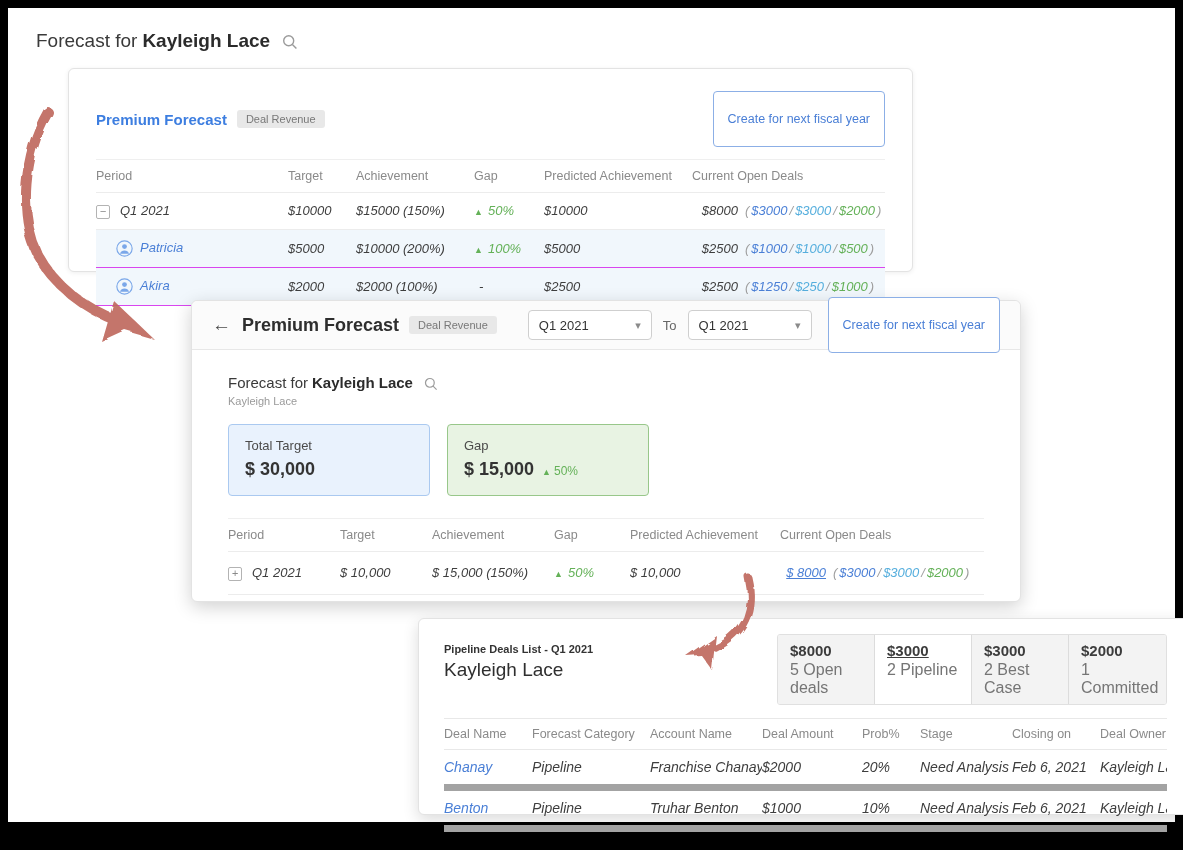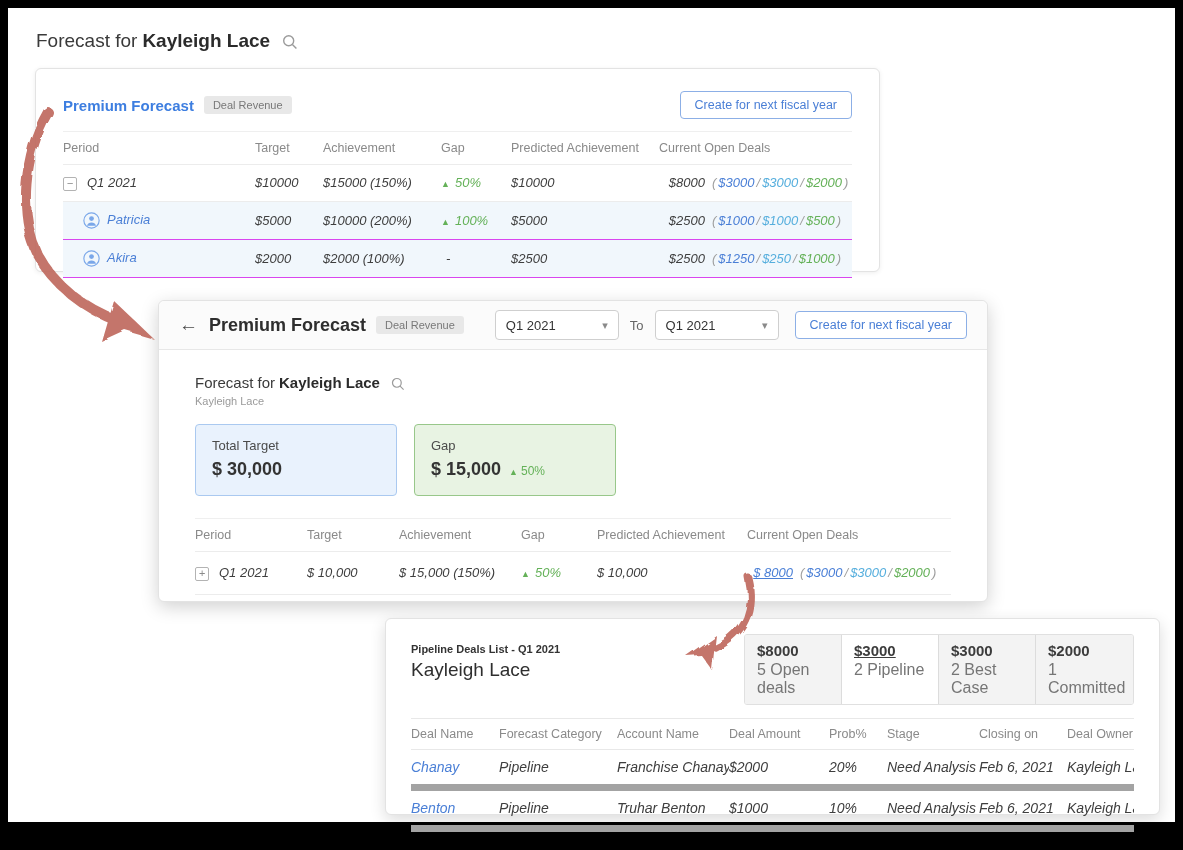--- a/index.html
+++ b/index.html
@@ -12,29 +12,30 @@
   }
   .page {
     position:absolute; left:8px; top:8px; width:1167px; height:814px;
     background:#fff;
   }
   
   .panel {
     position:absolute; background:#fff;
     border:1px solid #e3e3e3; border-radius:6px;
     box-shadow:0 1px 5px rgba(0,0,0,.07);
+    margin-left:33px;
   }
   .badge {
     display:inline-block; background:#e8e8e8; color:#787878;
     font-size:11px; padding:3px 9px; border-radius:3px; margin-left:10px;
     white-space:nowrap;
   }
   .outline-btn {
     background:#fff; border:1px solid #8cafe6; color:#4a7fd6;
-    font-family:inherit; font-size:12.5px; padding:6px 14px;
+    font-family:inherit; font-size:12.5px; padding:20px 14px;
     border-radius:4px; cursor:pointer; white-space:nowrap;
   }
   .link { color:#4a7fd6; text-decoration:none; cursor:pointer; }
   .c-blue  { color:#4a7fd6; }
   .c-sky   { color:#55aedd; }
   .c-green { color:#64b158; }
   .c-dark  { color:#3e3e3e; }
   .paren, .sep { color:#9e9e9e; margin:0 2px; }
   .tri { color:#64b158; font-size:9px; margin-right:5px; }
   .tbl { width:100%; border-collapse:collapse; table-layout:fixed; }

